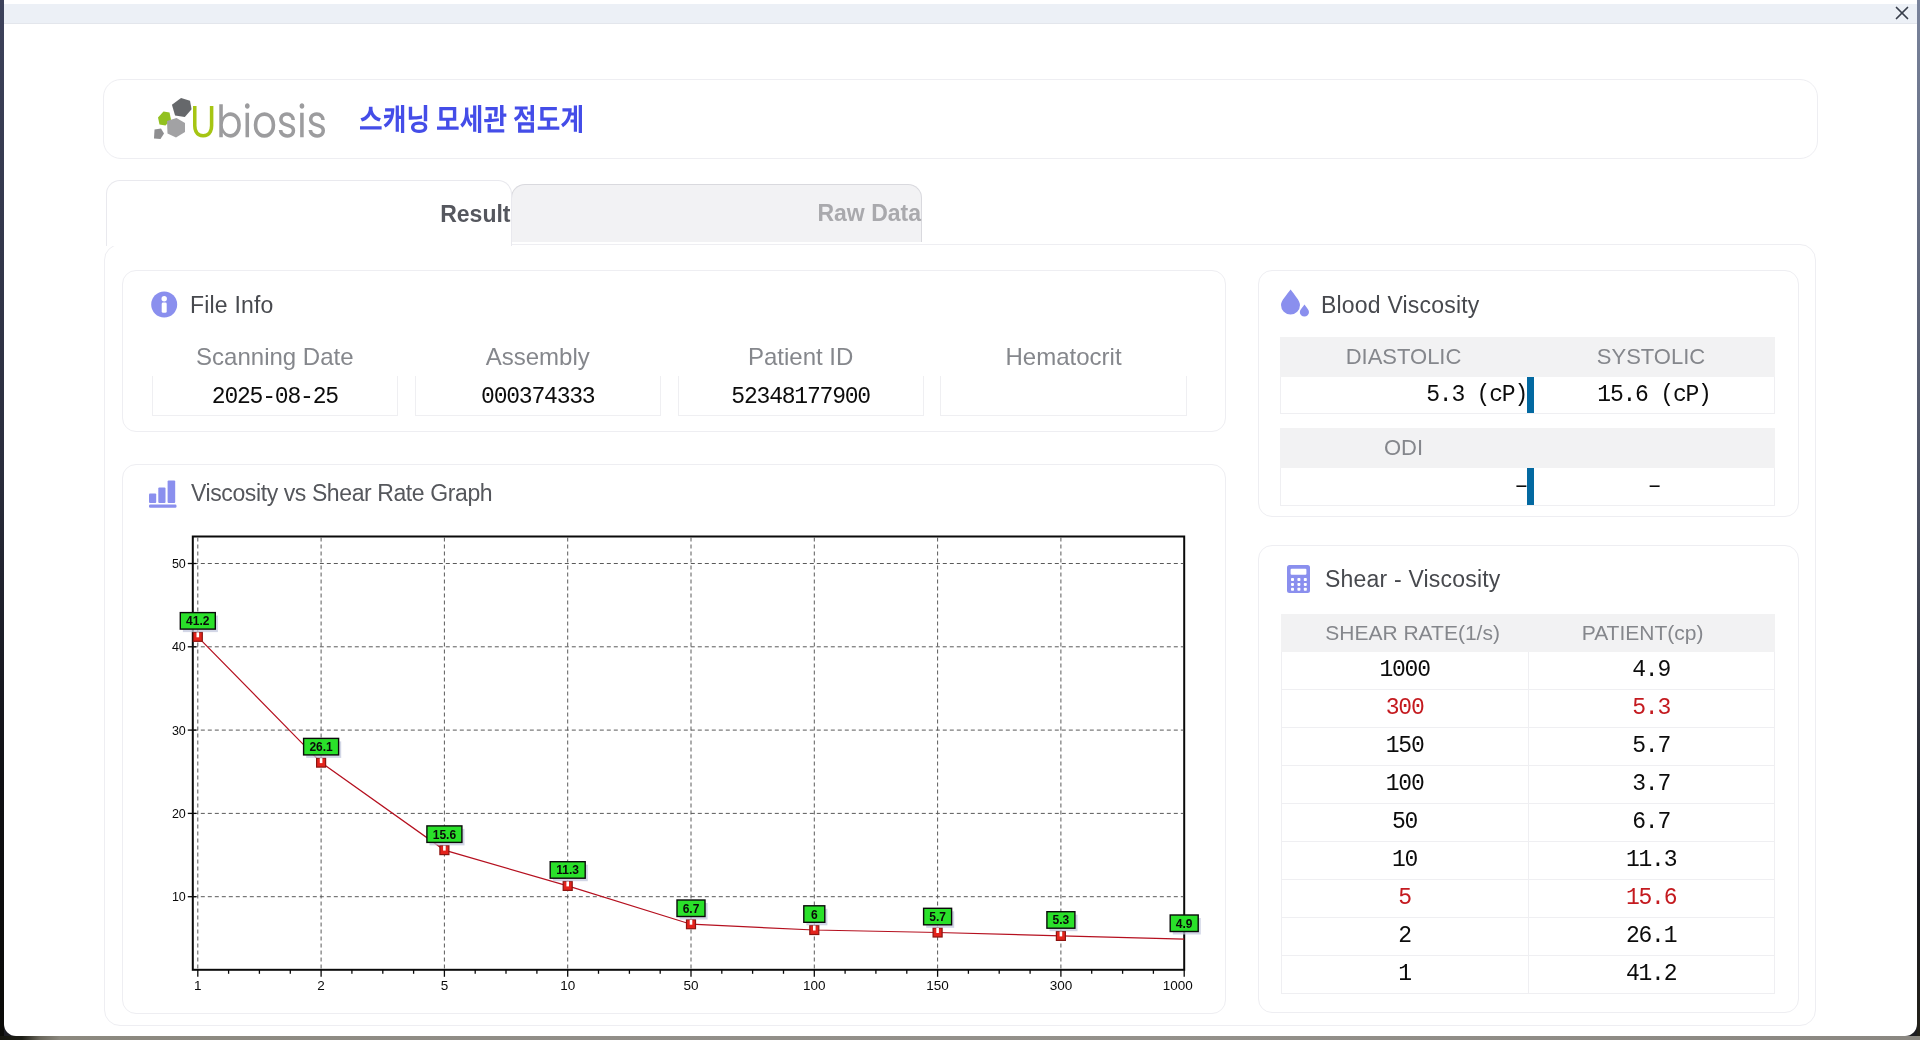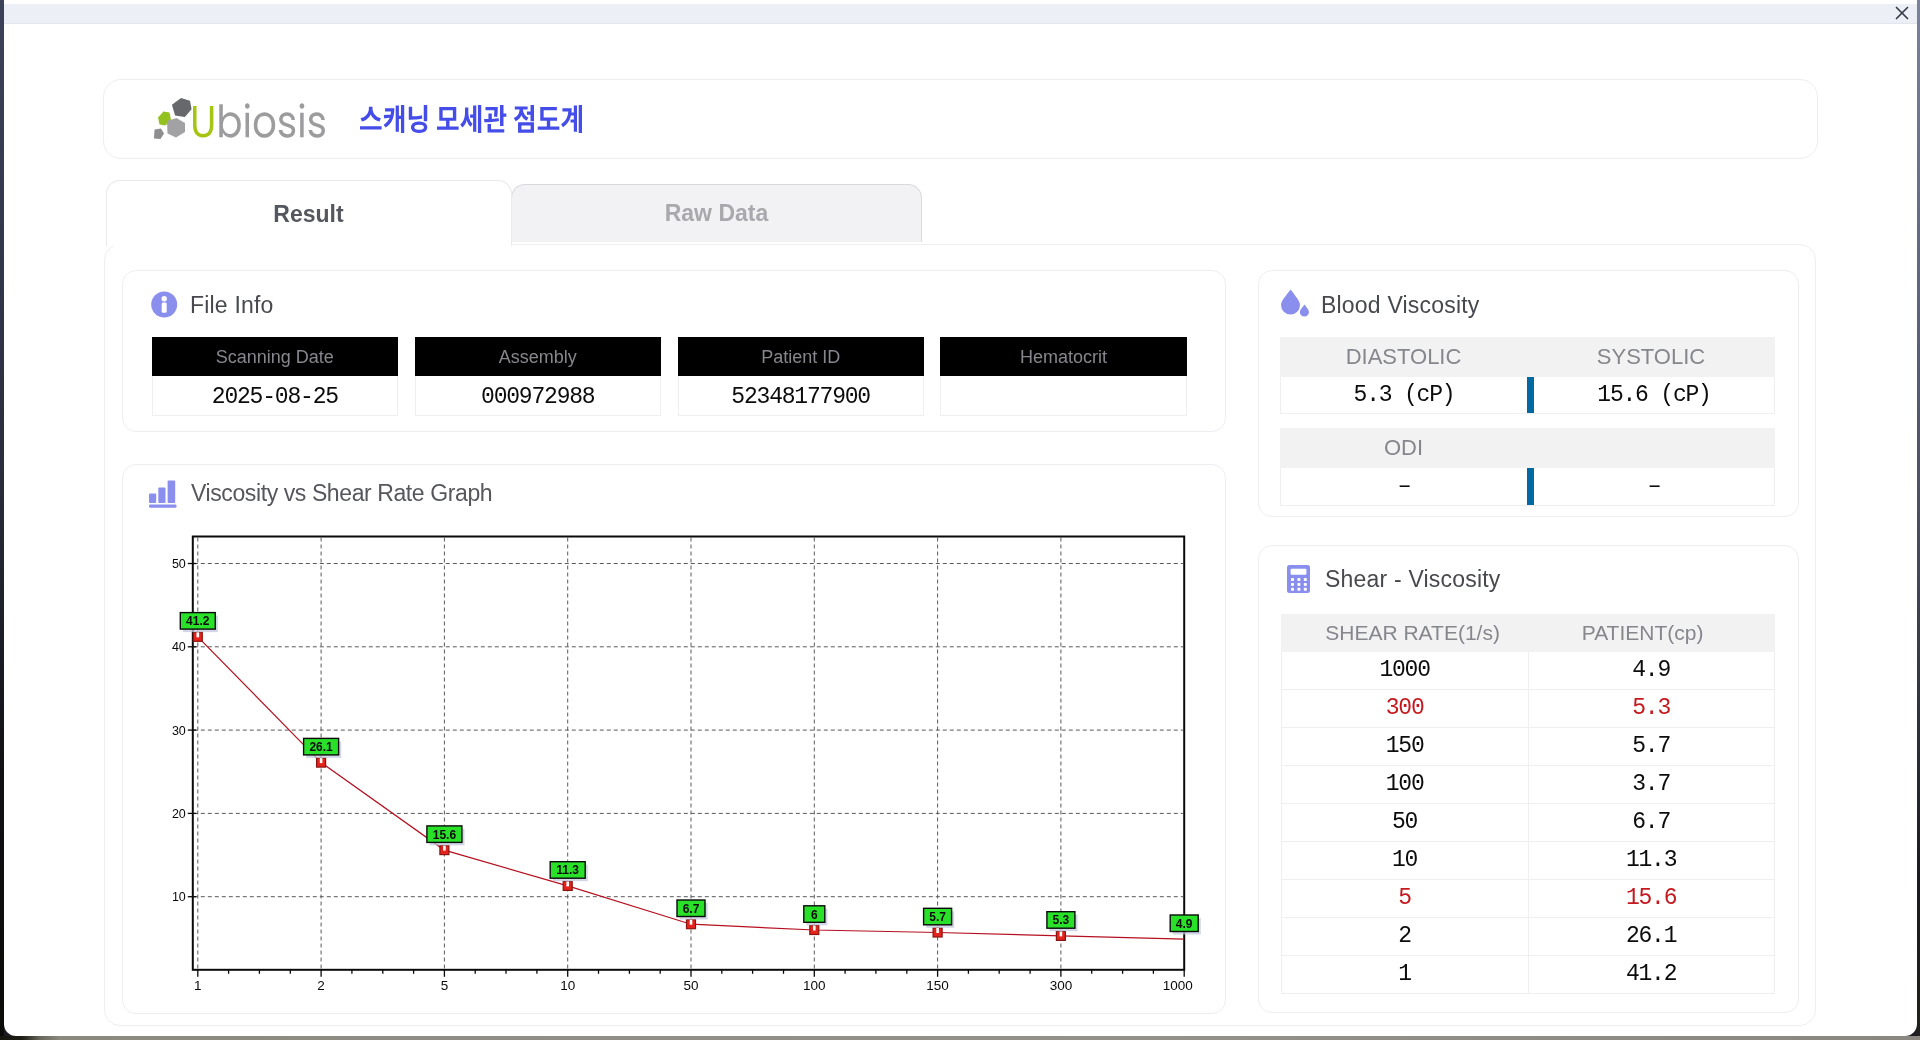--- a/index.html
+++ b/index.html
@@ -4,27 +4,27 @@
 html,body{width:1920px;height:1040px;overflow:hidden}
 body{position:relative;background:#1c1c22;font-family:"Liberation Sans",sans-serif}
 .win{position:absolute;left:4px;top:0;width:1913px;height:1036px;background:#fff;border-radius:0 0 12px 12px}
 .tbar{position:absolute;left:4px;top:4px;width:1913px;height:20px;background:#ecf0f6;border-bottom:1px solid #e3e6ec}
 .lstrip{position:absolute;left:0;top:0;width:4px;height:1040px;background:linear-gradient(#3d425b,#2a2d3d 45%,#101014 75%,#0a0a07)}
 .rstrip{position:absolute;right:0;top:0;width:3px;height:1040px;background:linear-gradient(#79839b,#4a4f60 50%,#191a1e 85%,#23211a)}
 .bstrip{position:absolute;left:0;top:1036px;width:1920px;height:4px;background:linear-gradient(90deg,#15150e 0,#1d1d15 22px,#6a675c 40px,#8b887e 60px,#918e88 30%,#94918b 60%,#8a8781 100%)}
 .card{position:absolute;background:#fff;border:1px solid #eeeef2;border-radius:16px}
 .icard{position:absolute;background:#fff;border:1px solid #eeeef2;border-radius:14px}
 .stitle{position:absolute;font-size:23px;font-weight:normal;color:#47494e;letter-spacing:.2px;line-height:26px}
-.tab{position:absolute;text-align:center;font-weight:bold;font-size:23px;border-radius:14px 14px 0 0}
-.flab{height:39.4px;background:#000000;color:#85878c;font-size:18px;text-align:center;line-height:40px}
+.tab{position:absolute;text-align:right;font-weight:bold;font-size:23px;border-radius:14px 14px 0 0}
+.flab{height:39.4px;background:#ffffff;color:#85878c;font-size:24px;text-align:center;line-height:40px}
 .fval{height:40.4px;border:1px solid #efeff2;border-top:none;font-family:"Liberation Mono",monospace;letter-spacing:-1.2px;font-size:23px;color:#0c0c0c;text-align:center;line-height:42px}
 .thead2{display:flex;height:40px;background:#f2f2f3;color:#85878c;font-size:22px;line-height:40px;text-align:center}
 .thead2 div{flex:0 0 247px}
 .thead2 div+div{flex:1 1 auto}
-.tval2{display:flex;border:1px solid #efeff2;border-top:none;font-family:"Liberation Mono",monospace;letter-spacing:-1.2px;font-size:23px;color:#0c0c0c;text-align:center}
+.tval2{display:flex;border:1px solid #efeff2;border-top:none;font-family:"Liberation Mono",monospace;letter-spacing:-1.2px;font-size:23px;color:#0c0c0c;text-align:right}
 .tval2 div{flex:0 0 246px;align-self:center}
 .tval2 .c2{flex:1 1 auto;border-left:7px solid #0369a1;align-self:stretch;display:flex;align-items:center;justify-content:center}
 .shead{display:flex;height:37.5px;background:#f2f2f3;color:#85878c;font-size:21px;line-height:37.5px;text-align:center}
 .shead div{flex:0 0 246px}.shead div+div{flex:1 1 auto}
 .srow{display:flex;height:38px;border:1px solid #efeff2;border-top:none;font-family:"Liberation Mono",monospace;letter-spacing:-1.2px;font-size:23px;color:#0c0c0c;text-align:center}
 .srow div{flex:0 0 246px;line-height:36px}
 .srow .c2{flex:1 1 auto;border-left:1px solid #efeff2}
 .srow.red div{color:#c41a1f}
 </style></head>
 <body>
@@ -114,21 +114,21 @@
     <circle cx="13.2" cy="7.8" r="2.7" fill="#fff"></circle>
     <rect x="10.7" y="11.6" width="5" height="10.2" rx="1.4" fill="#fff"></rect>
   </svg>
 <div class="stitle" style="left:190px;top:292px">File Info</div>
 <div style="position:absolute;left:151.7px;top:336.6px;width:246.3px">
     <div class="flab">Scanning Date</div>
     <div class="fval">2025-08-25</div>
   </div>
 <div style="position:absolute;left:414.6px;top:336.6px;width:246.3px">
     <div class="flab">Assembly</div>
-    <div class="fval">000972988</div>
+    <div class="fval">000374333</div>
   </div>
 <div style="position:absolute;left:677.5px;top:336.6px;width:246.3px">
     <div class="flab">Patient ID</div>
     <div class="fval">52348177900</div>
   </div>
 <div style="position:absolute;left:940.4px;top:336.6px;width:246.3px">
     <div class="flab">Hematocrit</div>
     <div class="fval">&nbsp;</div>
   </div>
 

